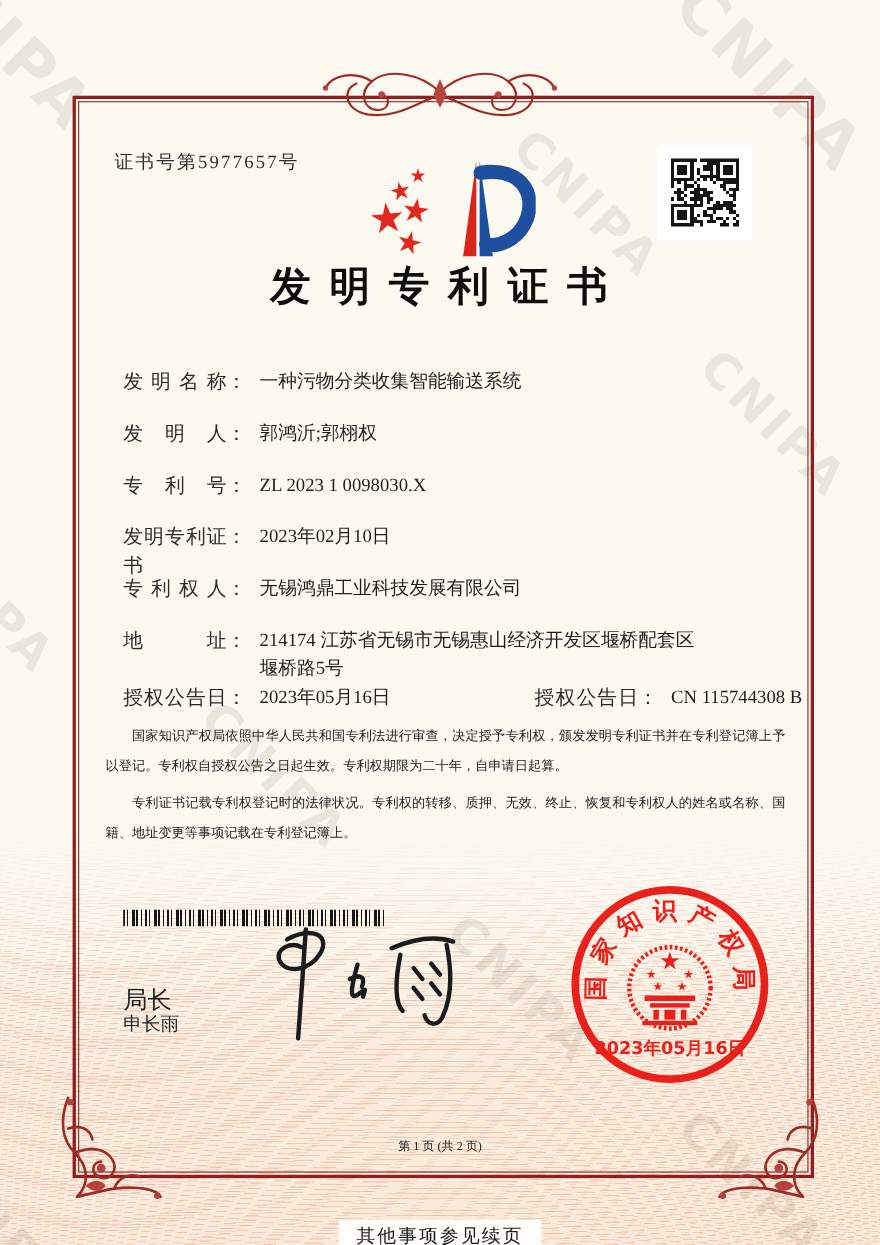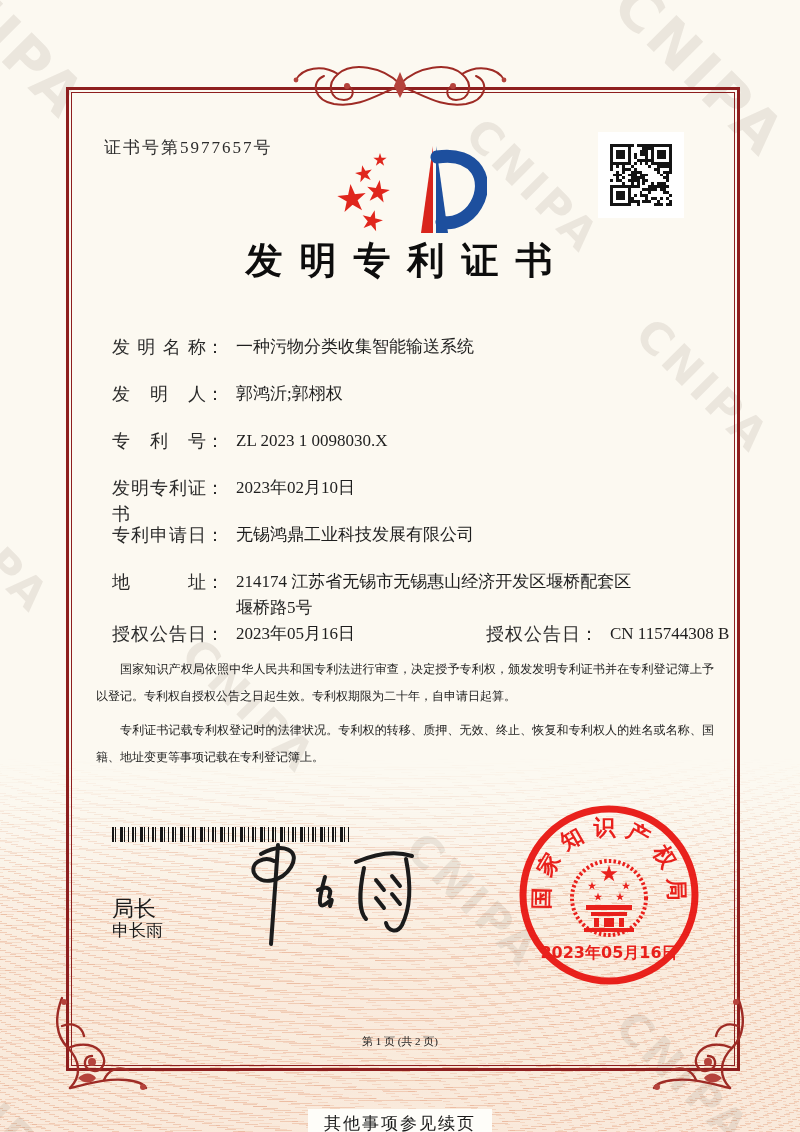--- a/index.html
+++ b/index.html
@@ -423,21 +423,21 @@
   <span class="flabel">专利号</span>
     <span class="fcolon">：</span>
   <span class="fvalue">ZL 2023 1 0098030.X</span>
 </div>
 <div class="field" style="top:475px;">
   <span class="flabel">发明专利证书</span>
     <span class="fcolon">：</span>
   <span class="fvalue">2023年02月10日</span>
 </div>
 <div class="field" style="top:522px;">
-  <span class="flabel">专利申请日</span>
+  <span class="flabel">专利权人</span>
     <span class="fcolon">：</span>
   <span class="fvalue">无锡鸿鼎工业科技发展有限公司</span>
 </div>
 <div class="field" style="top:569px;">
   <span class="flabel">地址</span>
     <span class="fcolon">：</span>
   <span class="fvalue addr">214174 江苏省无锡市无锡惠山经济开发区堰桥配套区堰桥路5号</span>
 </div>
 <div class="field" style="top:621px;">
   <span class="flabel">授权公告日</span>

